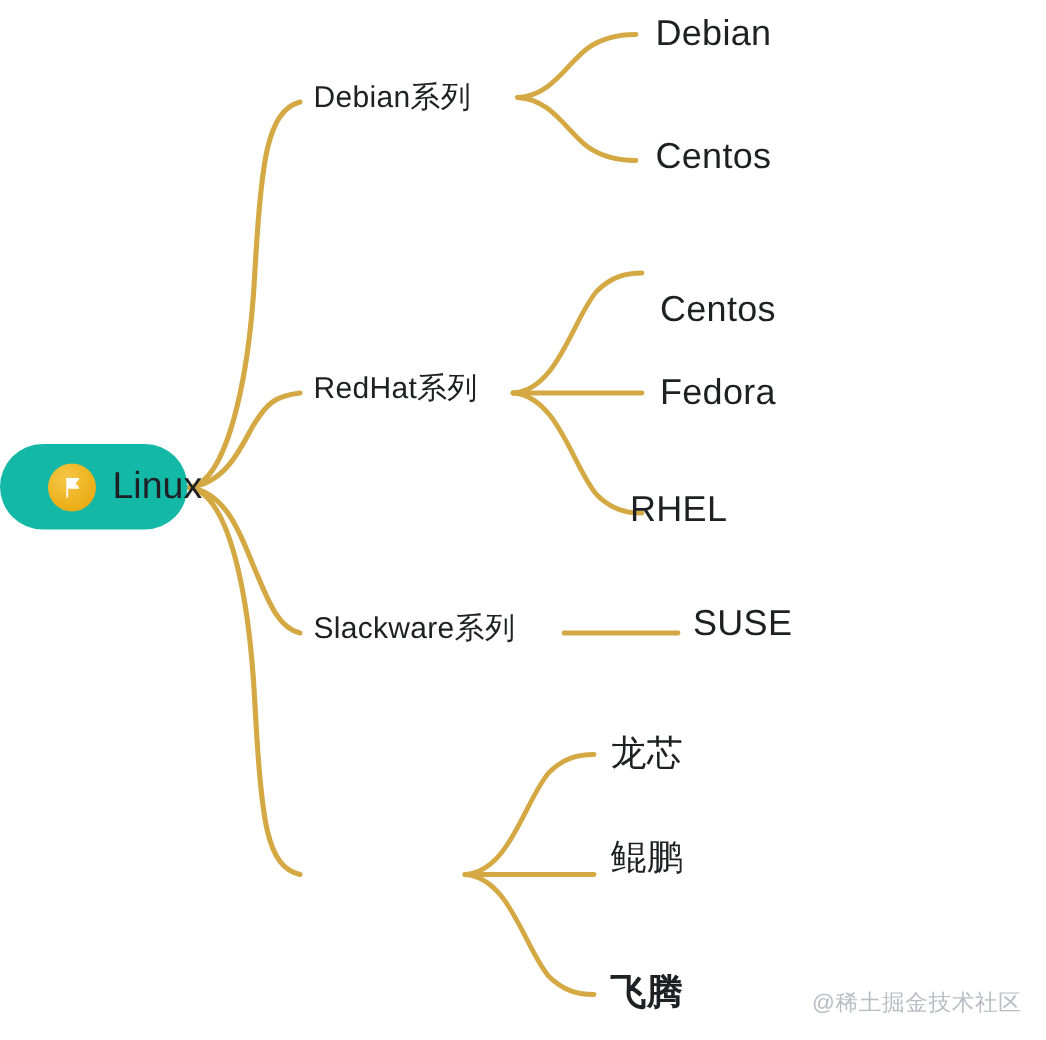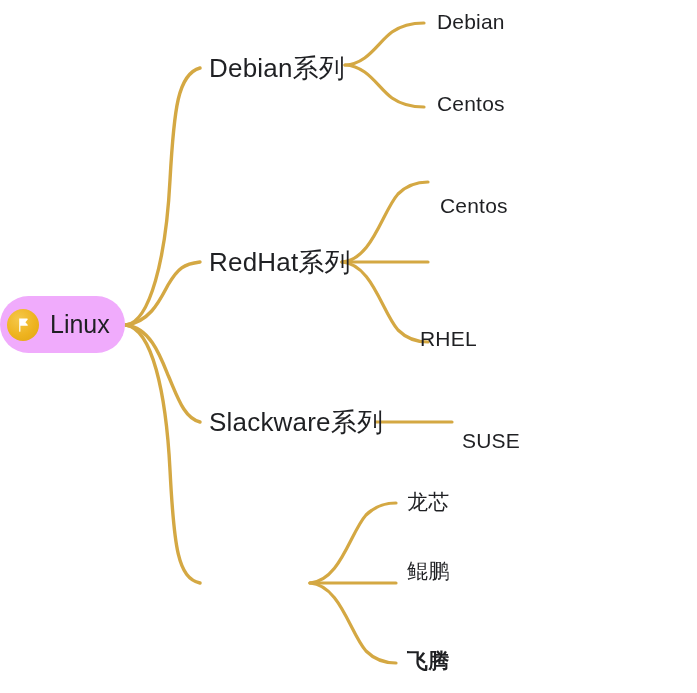--- a/index.html
+++ b/index.html
@@ -26,37 +26,37 @@
   }
   .node-label {
     position: absolute;
     white-space: nowrap;
     color: #1f2023;
     font-size: 25px;
     line-height: 1;
     letter-spacing: 0.2px;
   }
   .node-l1 {
-    font-size: 26px;
+    font-size: 20px;
   }
   .node-l2 {
-    font-size: 21px;
+    font-size: 24px;
   }
   #root-node {
     position: absolute;
     left: 0px;
     top: 296px;
     width: 125px;
     height: 57px;
-    background: #f0abfc;
+    background: #14b8a6;
     border-radius: 29px;
     display: flex;
     align-items: center;
     box-sizing: border-box;
-    padding-left: 7px;
+    padding-left: 32px;
   }
   #root-icon {
     width: 32px;
     height: 32px;
     border-radius: 50%;
     background: radial-gradient(circle at 38% 32%, #f5c84a 0%, #eeb31f 55%, #e0a512 100%);
     flex: 0 0 auto;
     display: flex;
     align-items: center;
     justify-content: center;
@@ -124,25 +124,27 @@
 
   <div class="node-label node-l1" style="left:209px; top:409px;">Slackware系列</div>
 
 
   <div class="node-label node-l2" style="left:437px; top:11px;">Debian</div>
 
   <div class="node-label node-l2" style="left:437px; top:93px;">Centos</div>
 
   <div class="node-label node-l2" style="left:440px; top:173px;margin-top:22px;">Centos</div>
 
+  <div class="node-label node-l2" style="left:440px; top:250px;">Fedora</div>
 
   <div class="node-label node-l2" style="left:420px; top:328px;">RHEL</div>
 
-  <div class="node-label node-l2" style="left:462px; top:430px;">SUSE</div>
+  <div class="node-label node-l2" style="left:462px; top:404px;">SUSE</div>
 
   <div class="node-label node-l2" style="left:407px; top:491px;">龙芯</div>
 
   <div class="node-label node-l2" style="left:407px; top:560px;">鲲鹏</div>
 
   <div class="node-label node-l2" style="left:407px; top:650px;font-weight:bold;">飞腾</div>
 
+  <div id="watermark">@稀土掘金技术社区</div>
 
 </div>
 
 </body></html>

